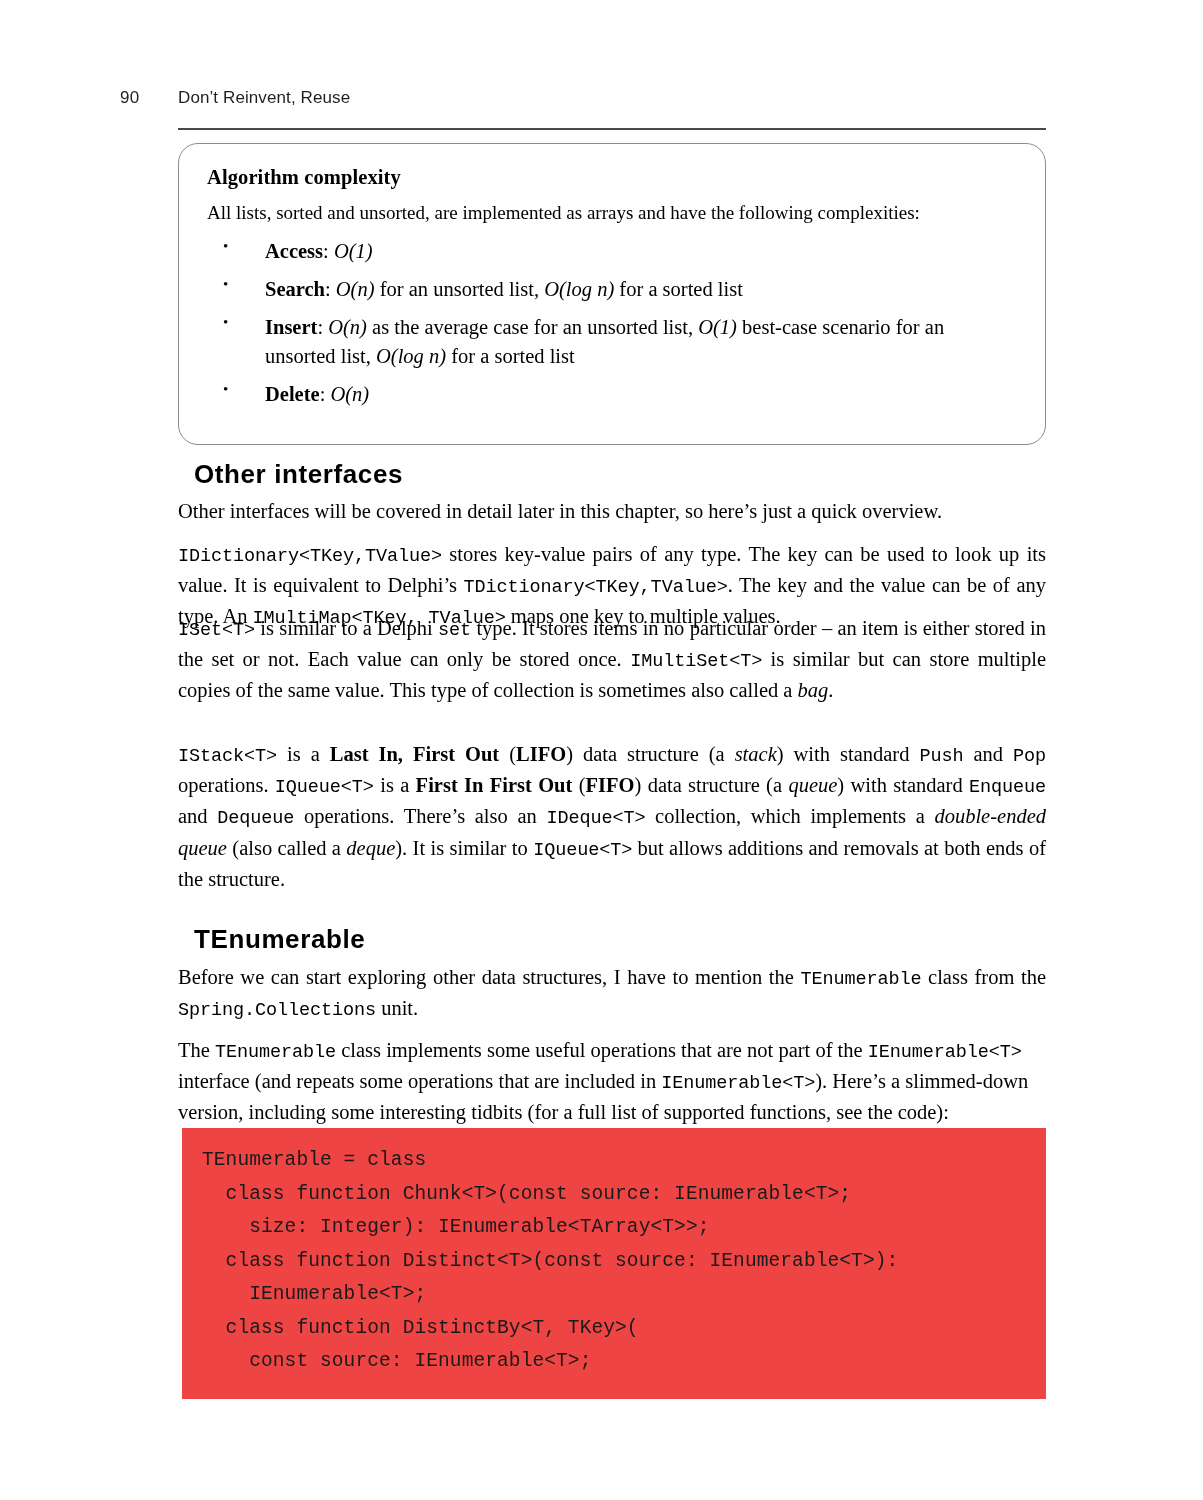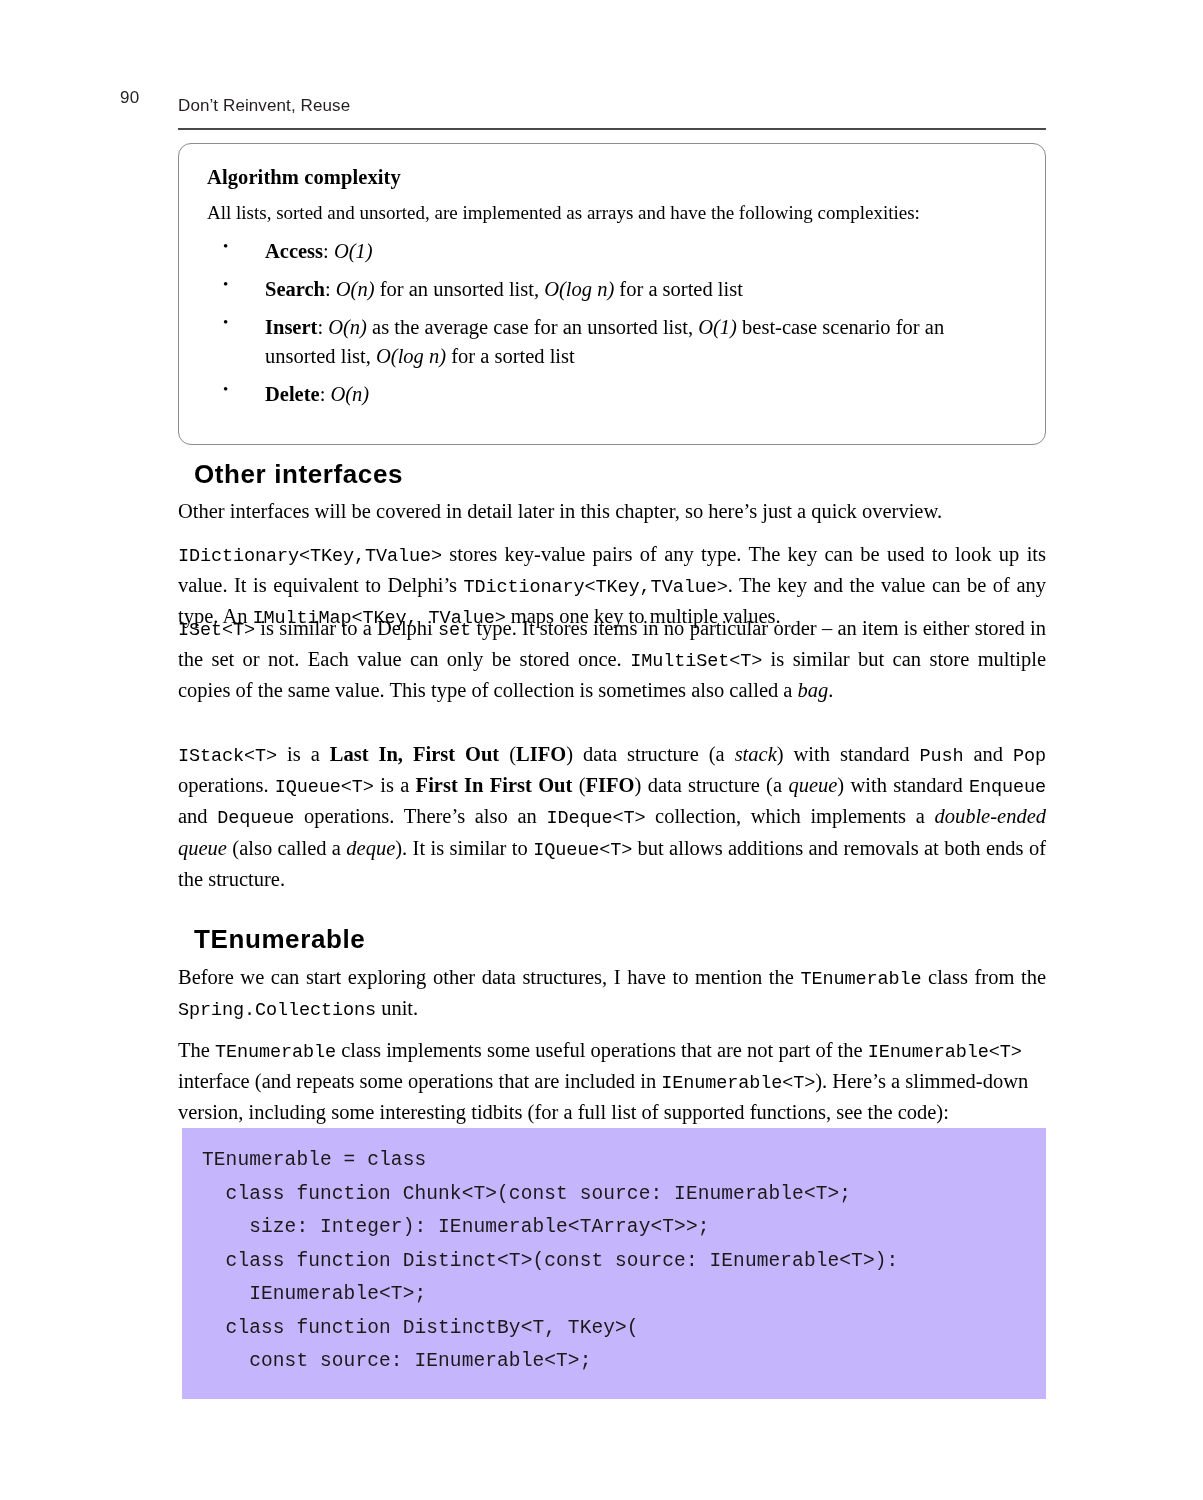--- a/index.html
+++ b/index.html
@@ -37,21 +37,21 @@
     left: 0;
     top: 0;
     font-family: "Liberation Sans", "DejaVu Sans", sans-serif;
     font-size: 17px;
     color: #231f20;
     letter-spacing: 0.2px;
   }
   .header-title {
     position: absolute;
     left: 58px;
-    top: 8px;
+    top: 0;
     font-family: "Liberation Sans", "DejaVu Sans", sans-serif;
     font-size: 17px;
     color: #231f20;
     letter-spacing: 0.1px;
     white-space: nowrap;
   }
   .header-rule {
     position: absolute;
     left: 178px;
     top: 128px;
@@ -61,21 +61,21 @@
   }
 
   
   .callout {
     position: absolute;
     left: 178px;
     top: 143px;
     width: 868px;
     box-sizing: border-box;
     border: 1.4px solid #8c8c8c;
-    border-radius: 13px;
+    border-radius: 20px;
     padding: 20px 28px 22px 28px;
     background: #ffffff;
   }
   .callout-title {
     font-size: 20.5px;
     font-weight: bold;
     line-height: 1.35;
     margin: 0 0 8px 0;
     letter-spacing: 0.1px;
   }
@@ -149,21 +149,21 @@
     letter-spacing: -0.1px;
   }
 
   
   .codeblock {
     position: absolute;
     left: 182px;
     top: 1128px;
     width: 864px;
     box-sizing: border-box;
-    background: #c4b5fd;
+    background: #ef4444;
     padding: 16px 20px 20px 20px;
   }
   .codeblock pre {
     margin: 0;
     font-family: "Liberation Mono", "DejaVu Sans Mono", monospace;
     font-size: 19.5px;
     line-height: 1.72;
     color: #1a1a1a;
     white-space: pre;
     letter-spacing: 0.1px;

